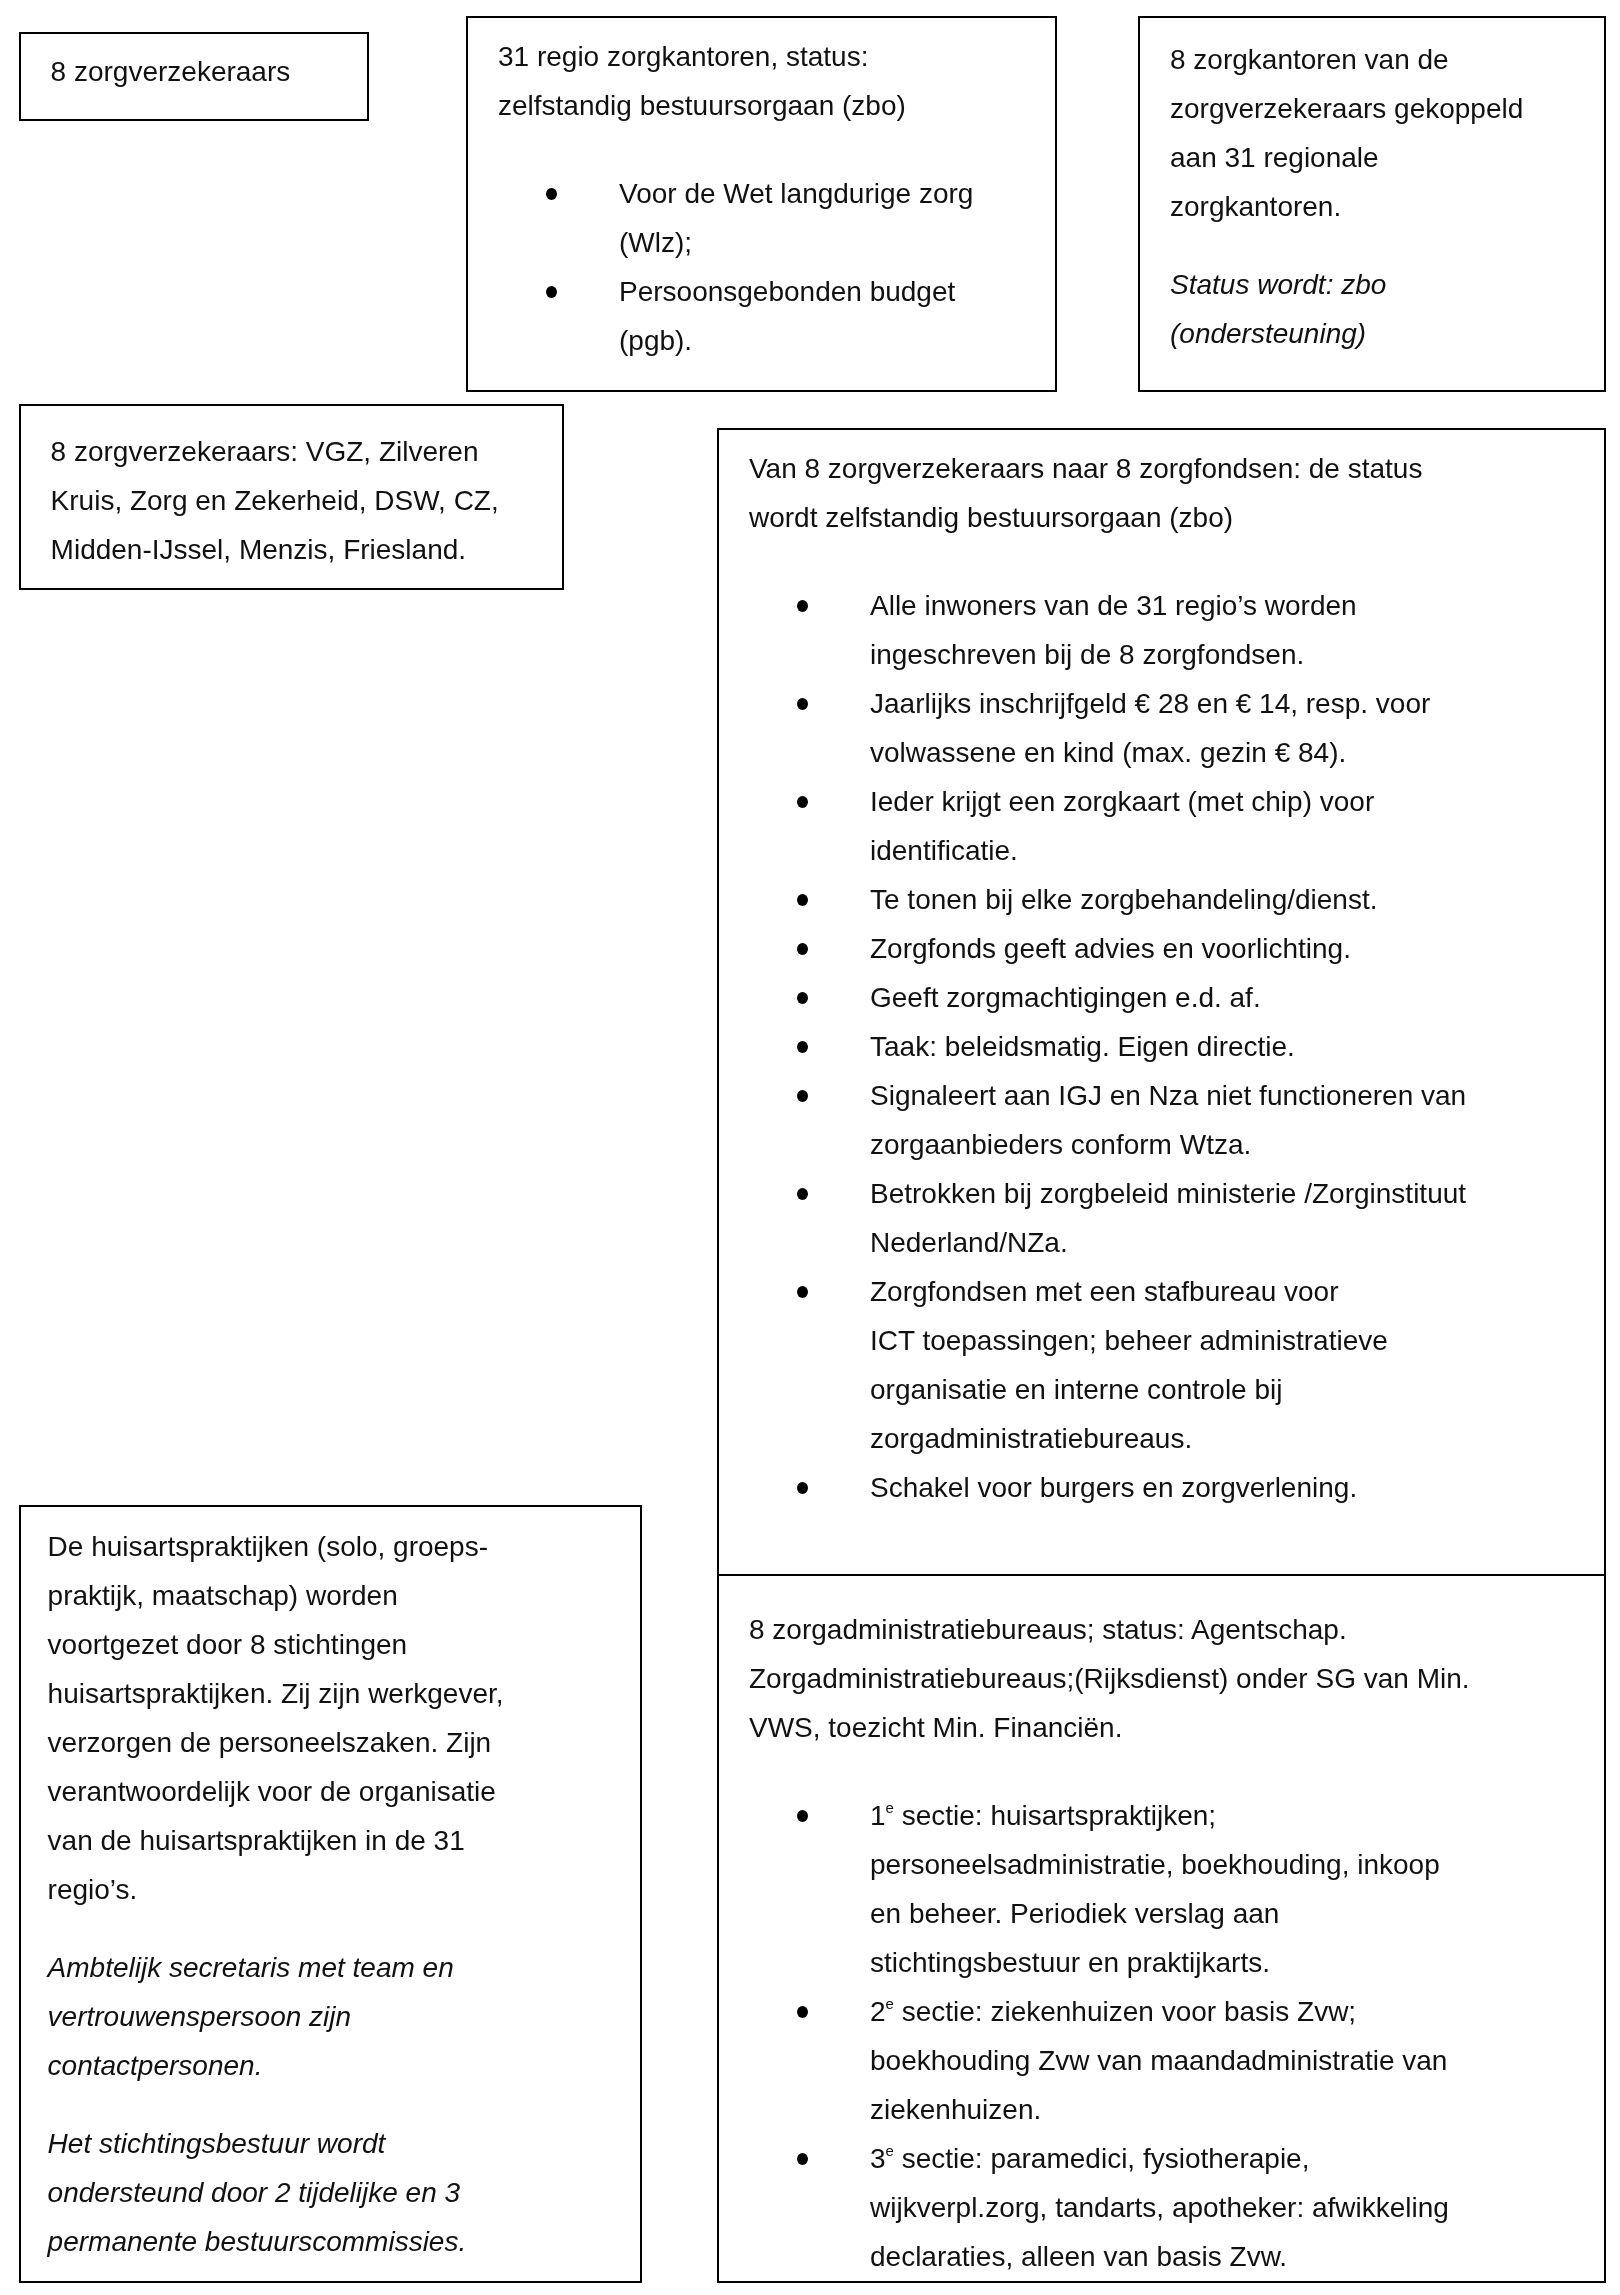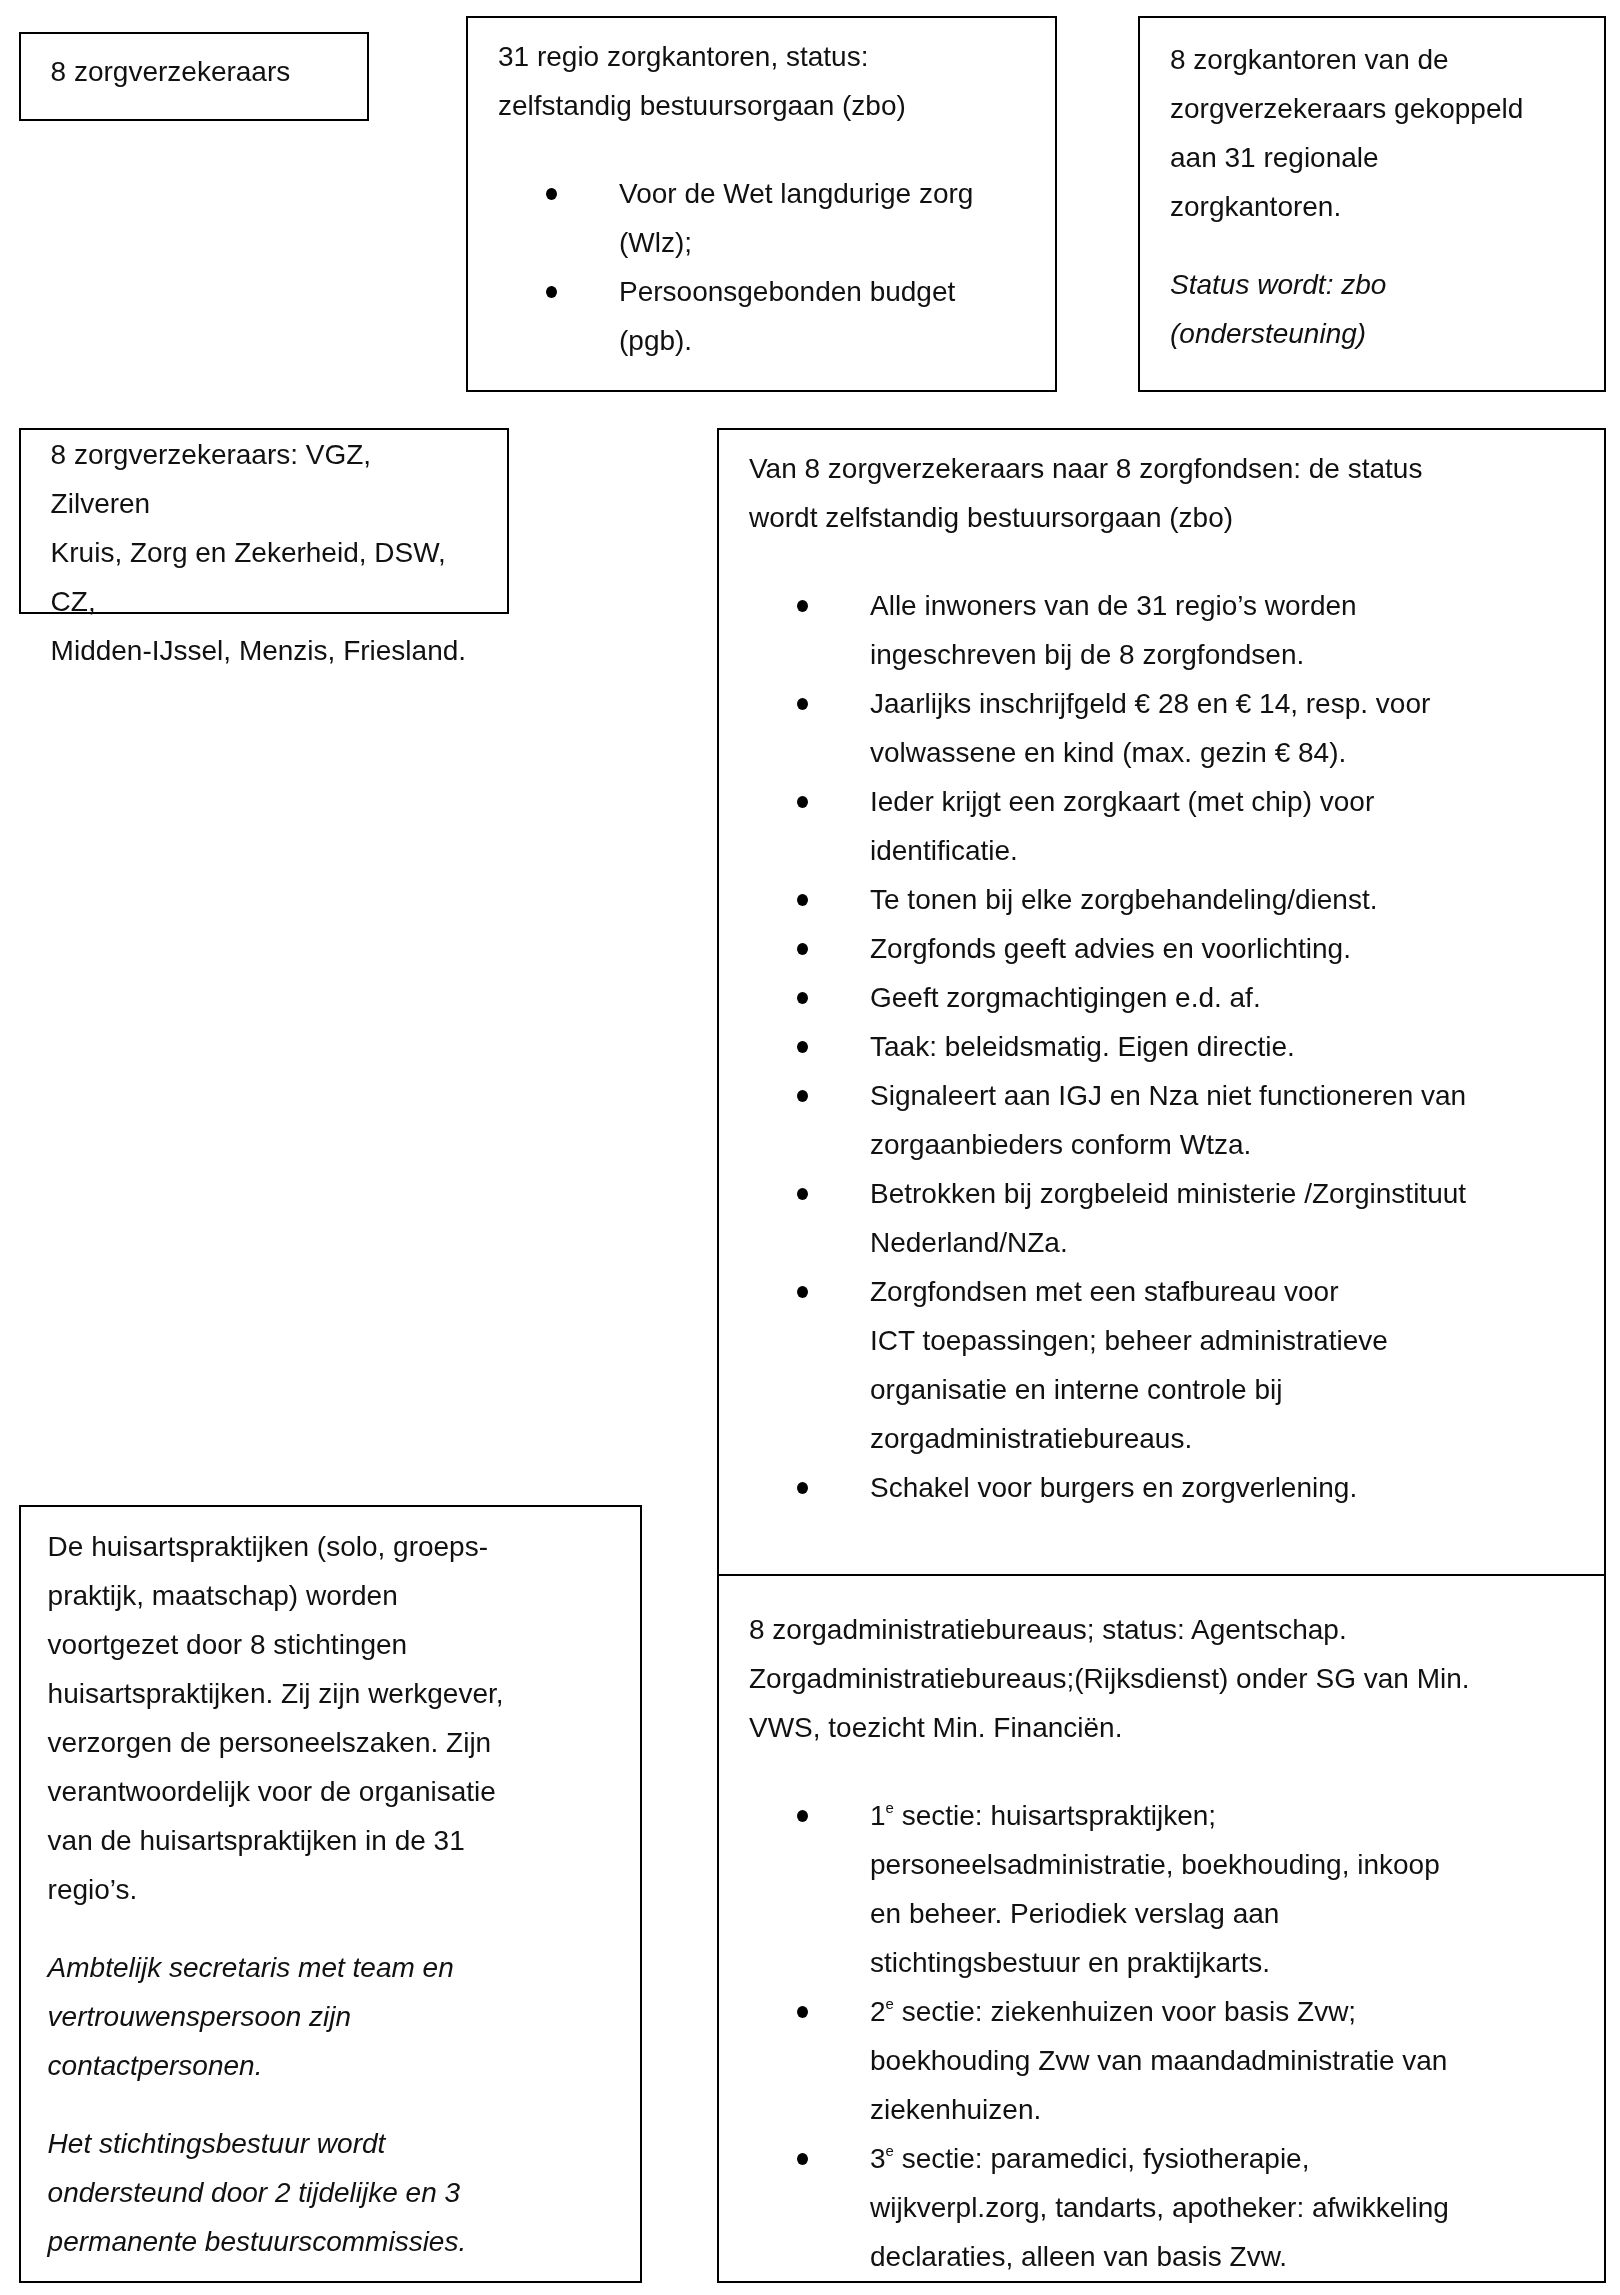--- a/index.html
+++ b/index.html
@@ -21,21 +21,21 @@
     .box li { position: relative; padding-left: 121px; }
     .box li::before {
       content: ""; position: absolute; left: 48px; top: 19.4px;
       width: 11px; height: 11.8px; border-radius: 50%; background: #000000;
     }
     sup { font-size: 15px; line-height: 0; vertical-align: super; position: relative; top: -1.7px; }
 
     #box-insurers    { left: 18.6px;  top: 17.7px;   width: 350px; height: 89px; padding-top: 13.5px; margin-top: 14px; }
     #box-regional    { left: 466px; top: 16px;   width: 591px; height: 376px; padding-top: 13.5px; }
     #box-linked      { left: 1138px; top: 16px;  width: 468px; height: 376px; padding-top: 17px; }
-    #box-insurer-list{ left: 18.6px;  top: 428px;  width: 490px; height: 186px; padding-top: 0; }
+    #box-insurer-list{ left: 18.6px;  top: 404px;  width: 545px; height: 186px; padding-top: 21px; }
     #box-funds       { left: 717px; top: 428px;  width: 889px; height: 1460px; padding-top: 13.5px; }
     #box-gp          { left: 18.6px;  top: 1505px; width: 623px; height: 778px; padding-top: 15px; padding-left: 27px; }
     #box-admin       { left: 717px; top: 1574px; width: 889px; height: 709px; padding-top: 29px; }
 
     #box-regional ul.gap-top { margin-top: 39px; }
     #box-regional li { padding-left: 121px; }
     #box-regional li::before { left: 48px; }
     #box-gp p + p { margin-top: 29px; }
   </style>
 </head>

